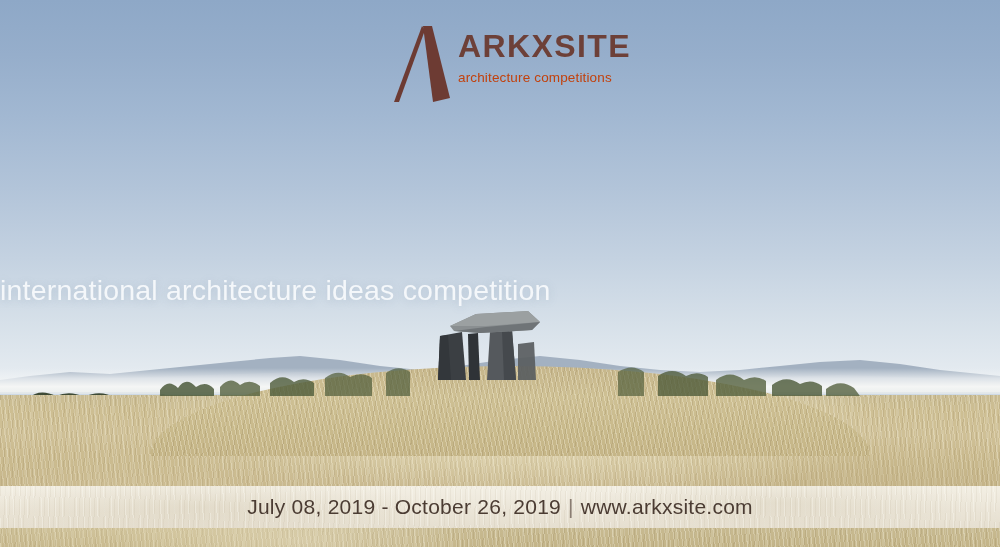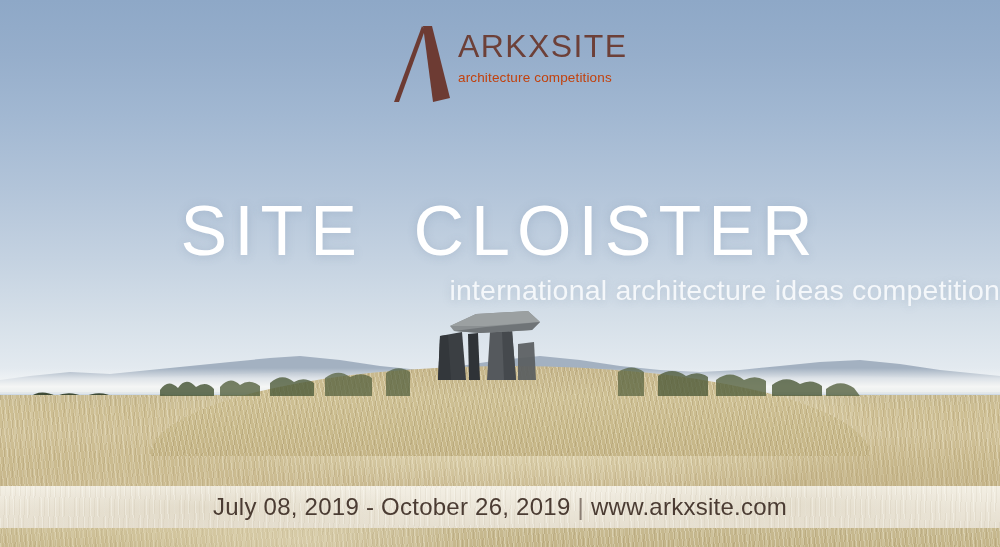--- a/index.html
+++ b/index.html
@@ -144,21 +144,21 @@
   }
   .logo-text {
     margin-left: 4px;
     padding-top: 6px;
   }
   .logo-wordmark {
     font-family: "Liberation Sans", sans-serif;
     font-size: 32px;
     letter-spacing: 1.4px;
     color: #6d4038;
-    font-weight: 400;
+    font-weight: 700;
     line-height: 1;
     white-space: nowrap;
   }
   .logo-tagline {
     font-family: "Liberation Sans", sans-serif;
     font-size: 13.5px;
     letter-spacing: .15px;
     color: #c2410c;
     font-weight: 400;
     line-height: 1;
@@ -180,21 +180,21 @@
     color: #ffffff;
     white-space: nowrap;
     text-shadow: 0 1px 10px rgba(120,140,165,0.30);
   }
   .headline .gap { letter-spacing: 30px; }
 
   .subhead {
     position: absolute;
     left: 0; top: 276px;
     width: 1000px;
-    text-align: right;
+    text-align: left;
     font-family: "Liberation Sans", sans-serif;
     font-weight: 300;
     font-size: 28.5px;
     line-height: 1;
     letter-spacing: .2px;
     color: #f4f7fa;
     white-space: nowrap;
     text-shadow: 0 1px 8px rgba(120,140,165,0.28);
   }
 
@@ -221,21 +221,21 @@
       repeating-linear-gradient(87deg,
         rgba(255,255,248,0.30) 0px, rgba(255,255,248,0.30) 1px,
         rgba(0,0,0,0) 1px, rgba(0,0,0,0) 7px),
       radial-gradient(ellipse 300px 40px at 20% 50%, rgba(210,200,176,0.35), rgba(210,200,176,0) 75%),
       radial-gradient(ellipse 260px 36px at 78% 40%, rgba(206,196,172,0.30), rgba(206,196,172,0) 75%);
     pointer-events: none;
   }
   .footer-text {
     position: relative;
     font-family: "Liberation Sans", sans-serif;
-    font-size: 24px;
+    font-size: 21px;
     font-weight: 400;
     letter-spacing: .25px;
     color: #4b3c33;
     white-space: nowrap;
   }
   .footer-sep {
     color: #8a7d72;
     padding: 0 7px;
     font-weight: 300;
   }
@@ -322,23 +322,20 @@
       <path d="M30,2 L33,6 L7,78 L2,78 Z" fill="#6d3b33"></path>
 
       <path d="M31,2 L40,2 L58,74 L41,78 Z" fill="#6d3b33"></path>
     </svg>
     <div class="logo-text">
       <div class="logo-wordmark">ARKXSITE</div>
       <div class="logo-tagline">architecture competitions</div>
     </div>
   </div>
 
-  <div class="headline">
-    <span>SITE</span><span class="gap"> </span><span>CLOISTER</span>
-  </div>
 
   <div class="subhead">international architecture ideas competition</div>
 
   <div class="footer-bar">
     <div class="footer-text">
       <span>July 08, 2019 - October 26, 2019</span><span class="footer-sep">|</span><span class="footer-link">www.arkxsite.com</span>
     </div>
   </div>
 
 </div>

